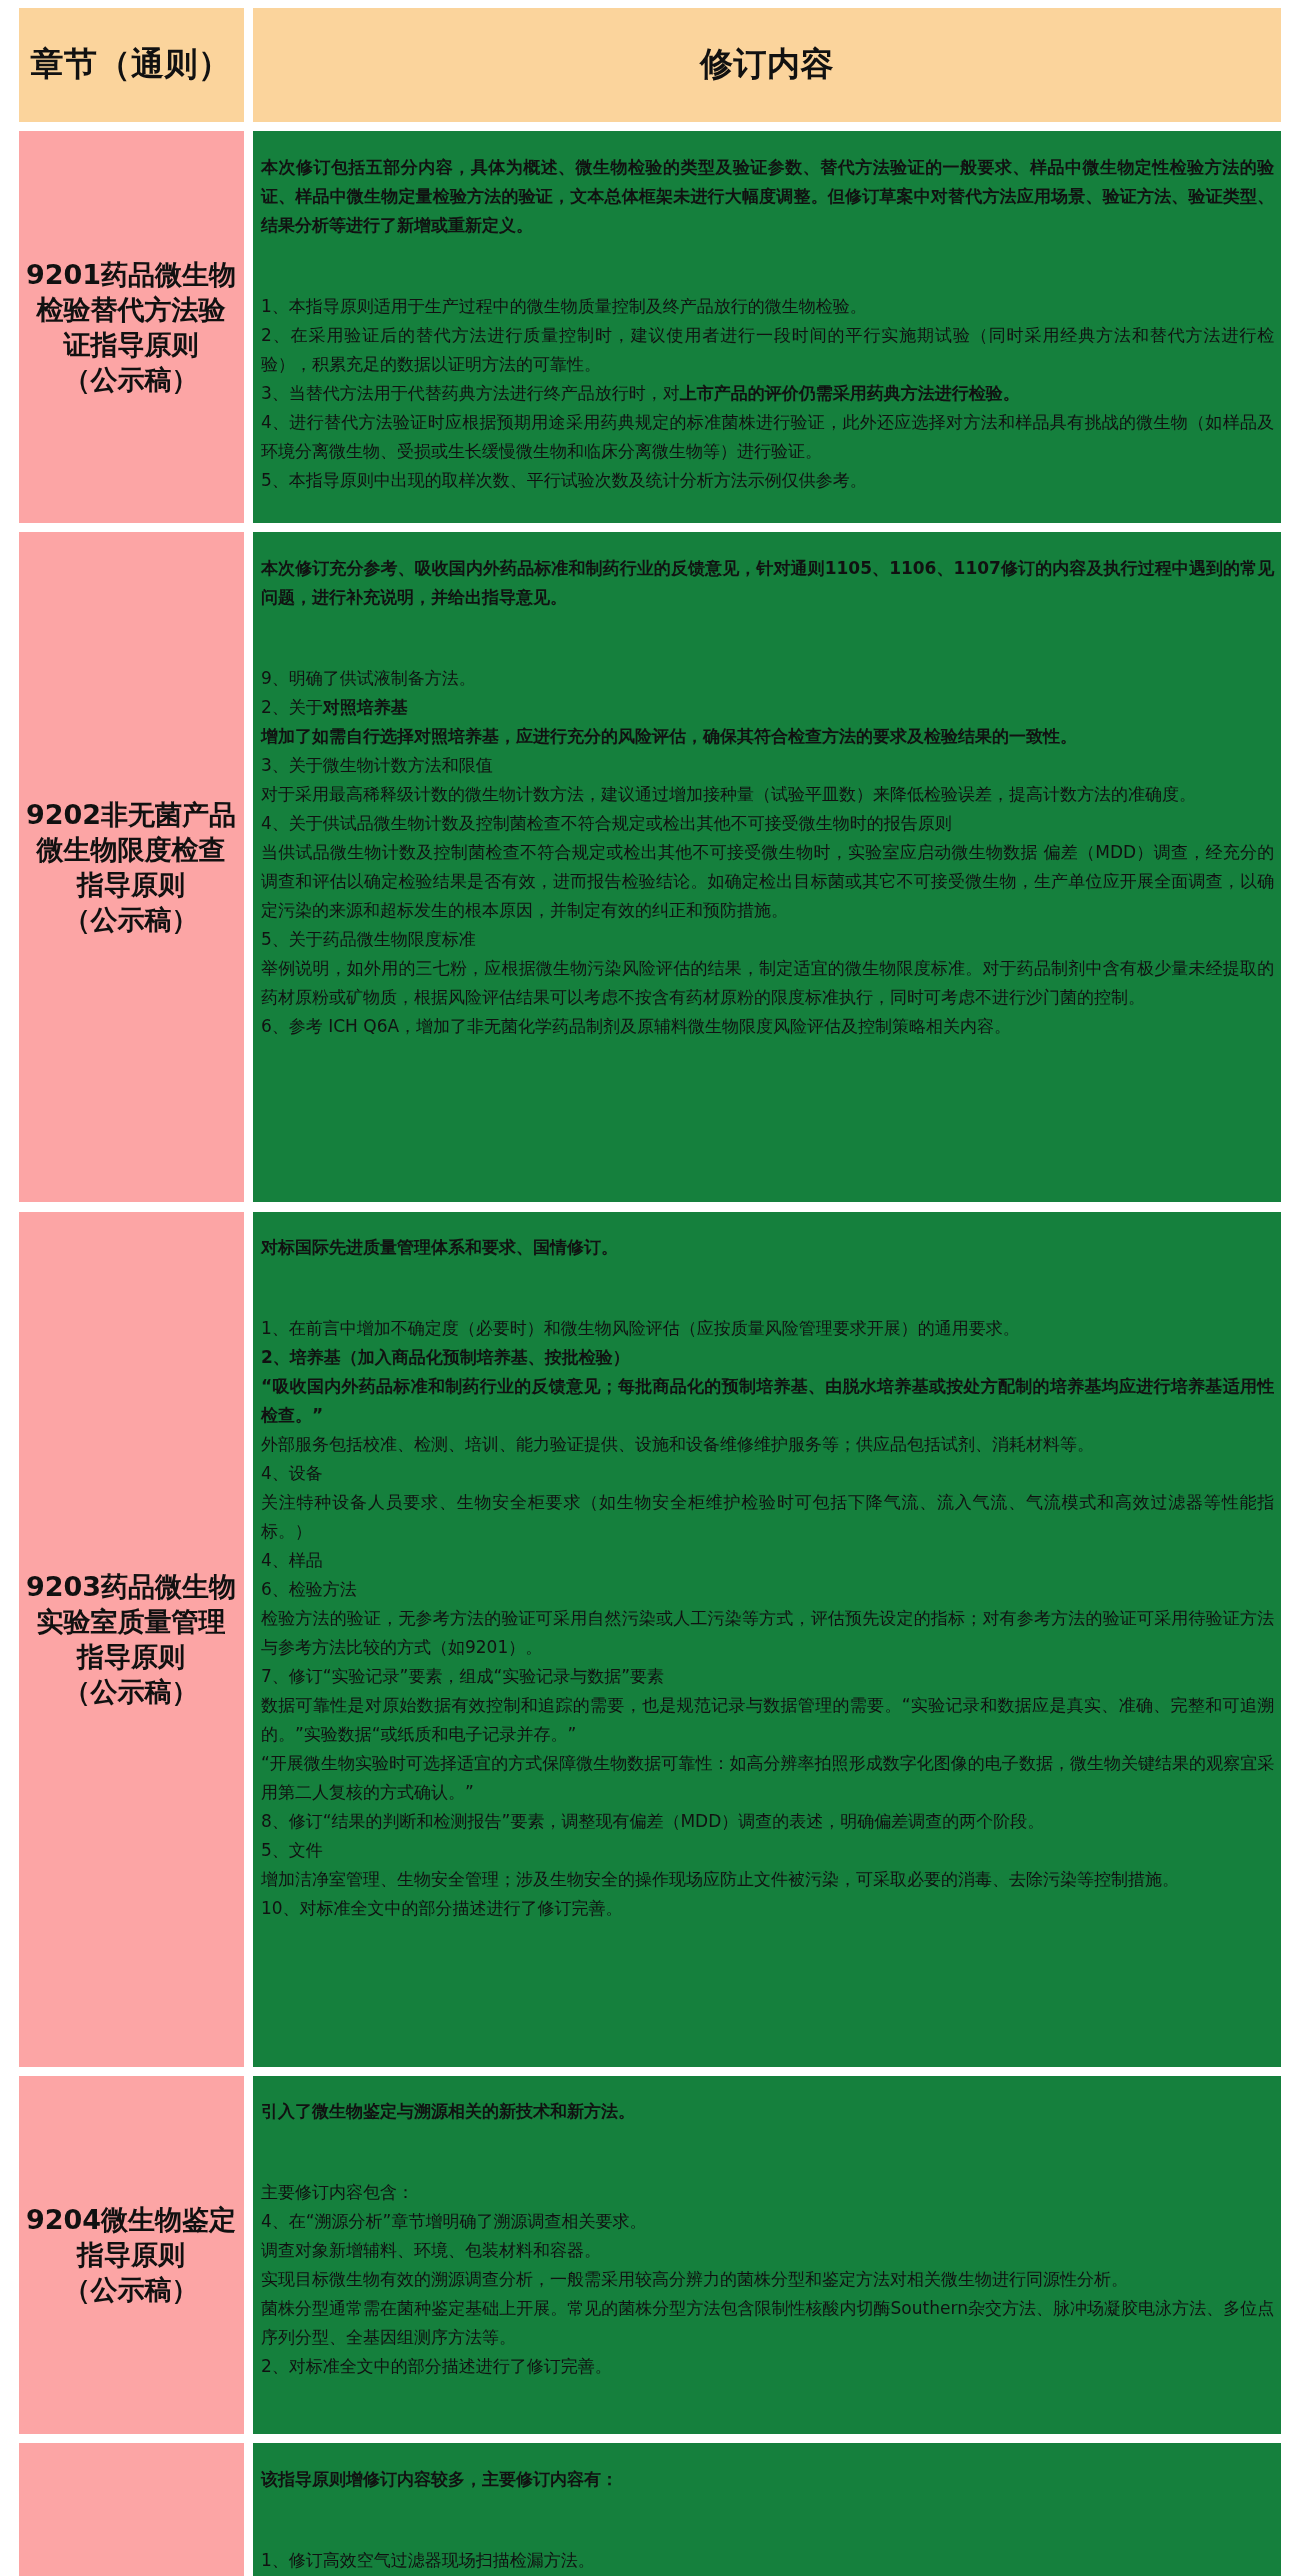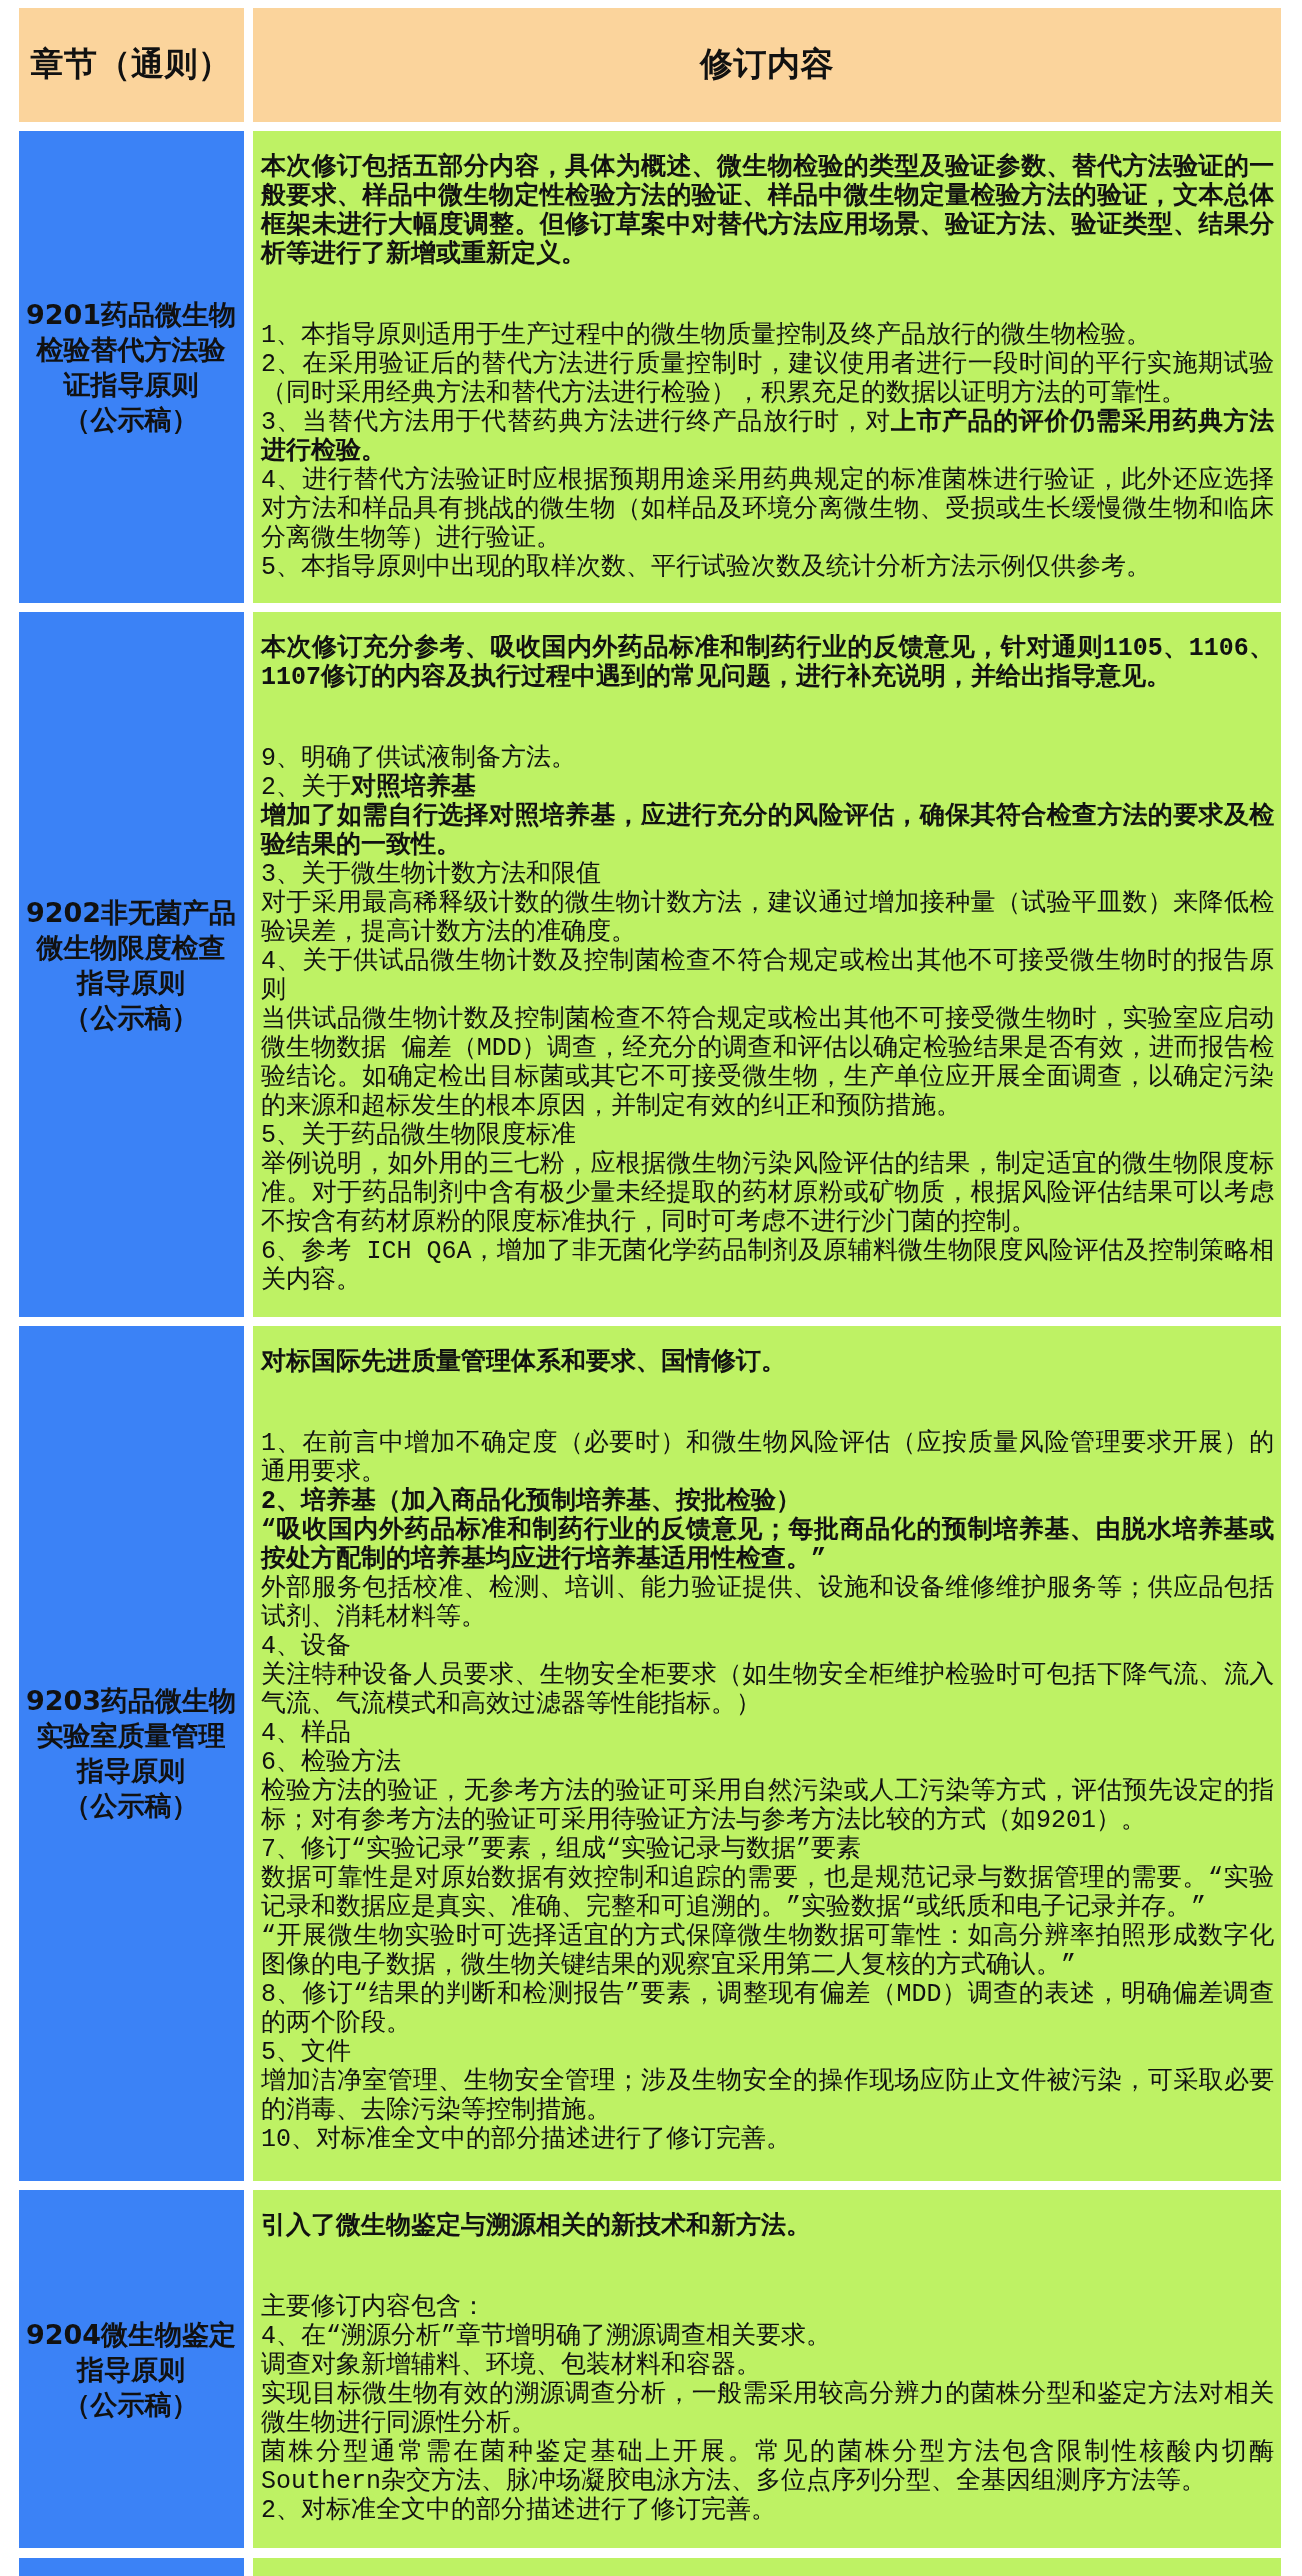--- a/index.html
+++ b/index.html
@@ -42,34 +42,33 @@
     display: flex;
     align-items: center;
     justify-content: center;
     font-size: 33px;
     font-weight: bold;
     letter-spacing: 0.5px;
     font-family: Liberation Serif, serif;
   }
   
   .cell.chapter {
-    background: #3b82f6;
+    background: #fca5a5;
     font-size: 27px;
     font-weight: bold;
     line-height: 35px;
     white-space: pre-line;
     padding: 10.3px 5.2px;
   }
   
   .cell.content {
-    background: #bef264;
-    font-size: 25px;
+    background: #15803d;
+    font-size: 17px;
     line-height: 29px;
     padding: 21.6px 7.2px 21.6px 8.2px;
-    font-family: Liberation Mono, monospace;
   }
   .cell.content p {
     margin: 0;
     text-align: justify;
   }
   .cell.content p.intro {
     font-weight: bold;
     margin-bottom: 52px;
   }
   .cell.content span.b { font-weight: bold; }

